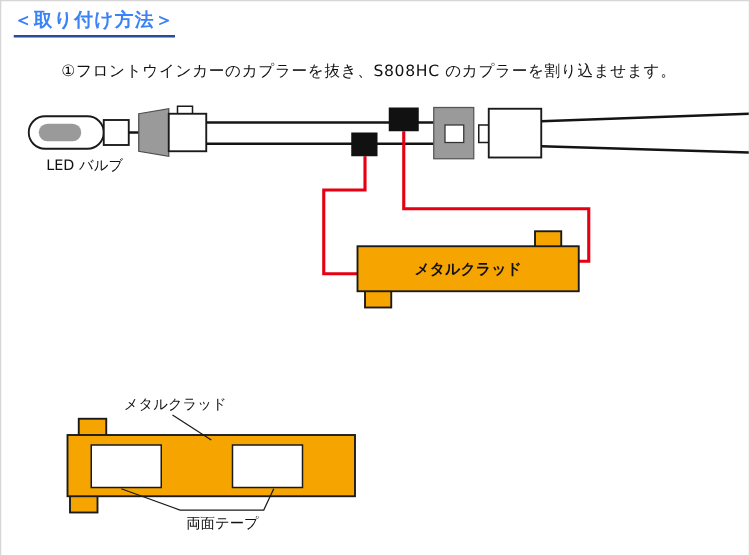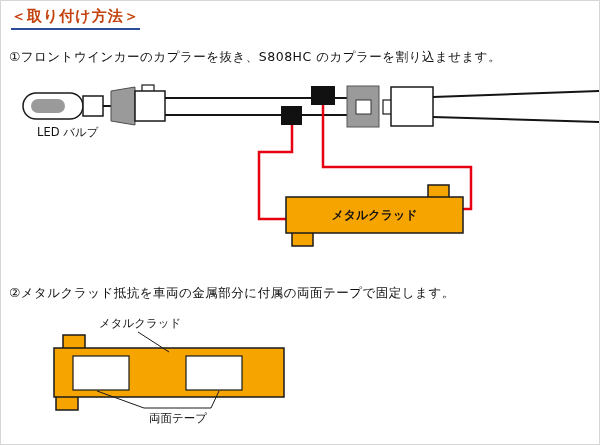--- a/index.html
+++ b/index.html
@@ -1,21 +1,21 @@
 <!DOCTYPE html>
 <html><head>
 <meta charset="utf-8">
 <style>
   html,body{margin:0;padding:0;background:#fff;}
   body{font-family:"DejaVu Sans","Liberation Sans",sans-serif;}
   #page{position:relative;width:600px;height:445px;background:#ffffff;border:1px solid #d6d6d6;box-sizing:border-box;overflow:hidden;}
   #diagram-svg{position:absolute;left:0;top:0;width:600px;height:445px;}
   .txt{position:absolute;color:#111;z-index:2;white-space:nowrap;}
-  .title{left:10px;top:6px;font-size:15px;font-weight:bold;color:#c2410c;border-bottom:2px solid #2b4b9b;padding-bottom:2px;letter-spacing:1px;}
-  .step{font-size:12.5px;letter-spacing:0.5px;}
+  .title{left:10px;top:6px;font-size:15px;font-weight:bold;color:#3b82f6;border-bottom:2px solid #2b4b9b;padding-bottom:2px;letter-spacing:1px;}
+  .step{font-size:12.5px;letter-spacing:0.5px;margin-left:40px;}
   .step1{left:8px;top:48px;}
   .step2{left:8px;top:284px;}
   .small-label{font-size:11.5px;}
   .led-label{left:36px;top:124px;}
   .harness-label{left:464px;top:123px;font-size:11px;}
   .resistor1-label{left:285px;top:206px;width:177px;text-align:center;font-size:12px;font-weight:bold;}
   .resistor2-label{left:98px;top:315px;}
   .tape-label{left:136px;top:410px;width:82px;text-align:center;font-size:11.5px;font-family:Liberation Mono, monospace;}
 </style>
 </head>
@@ -69,18 +69,17 @@
     </g>
   </svg>
 
   <div class="txt title">＜取り付け方法＞</div>
 
   <div class="txt step step1">①フロントウインカーのカプラーを抜き、S808HC のカプラーを割り込ませます。</div>
 
   <div class="txt small-label led-label">LED バルブ</div>
   <div class="txt resistor1-label">メタルクラッド</div>
 
-  <div class="txt step step2">②メタルクラッド抵抗を車両の金属部分に付属の両面テープで固定します。</div>
 
   <div class="txt small-label resistor2-label">メタルクラッド</div>
   <div class="txt tape-label">両面テープ</div>
 
 </div>
 
 </body></html>

